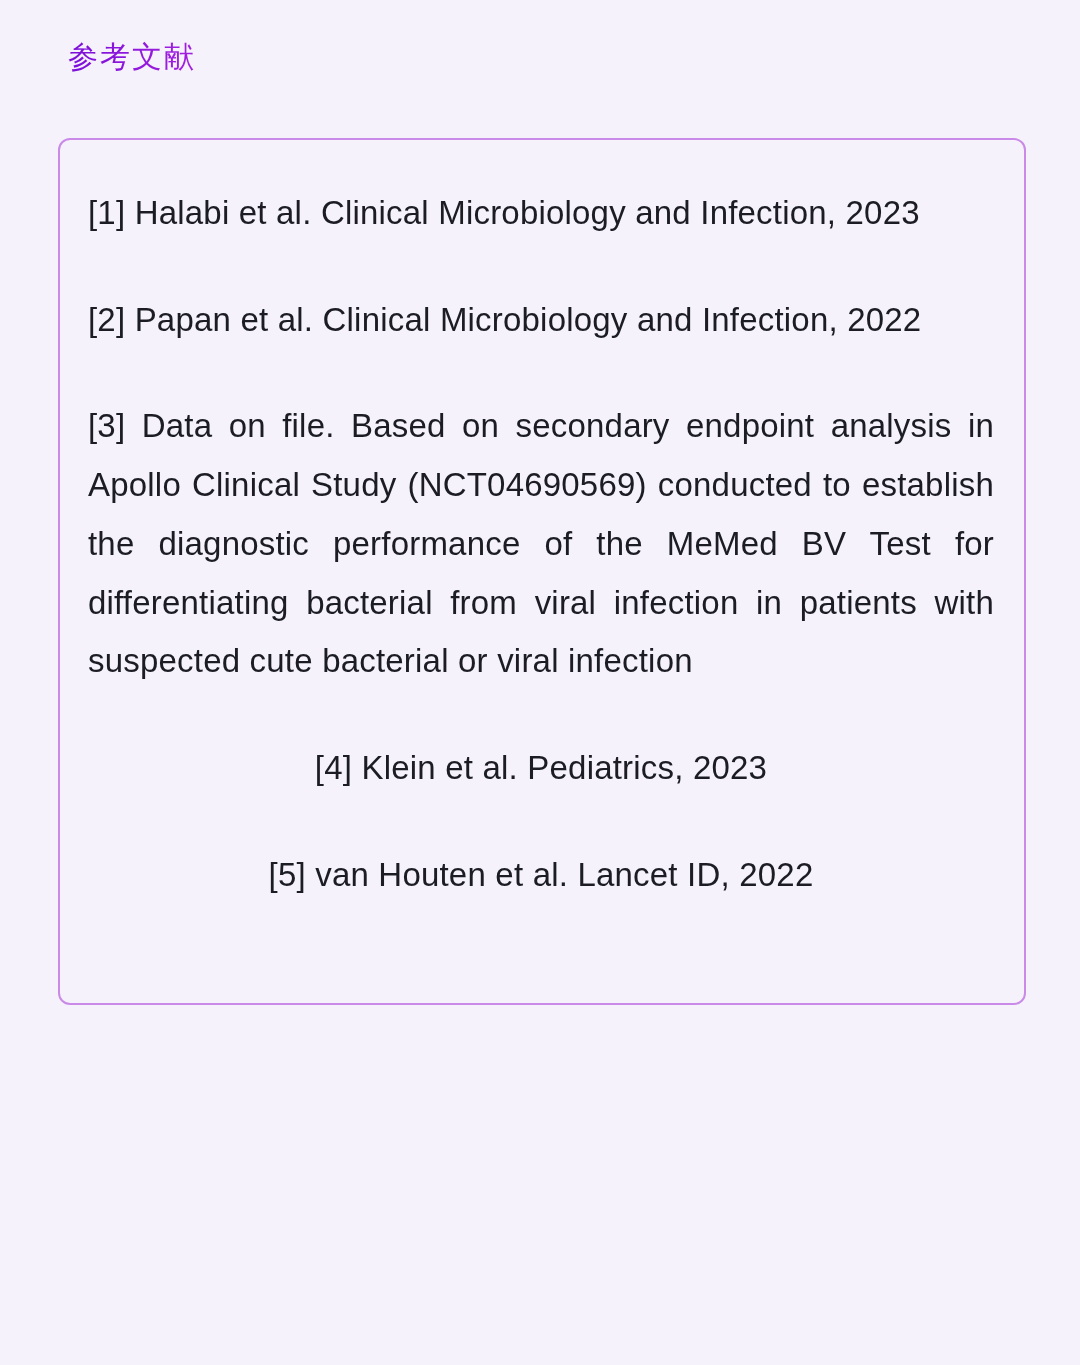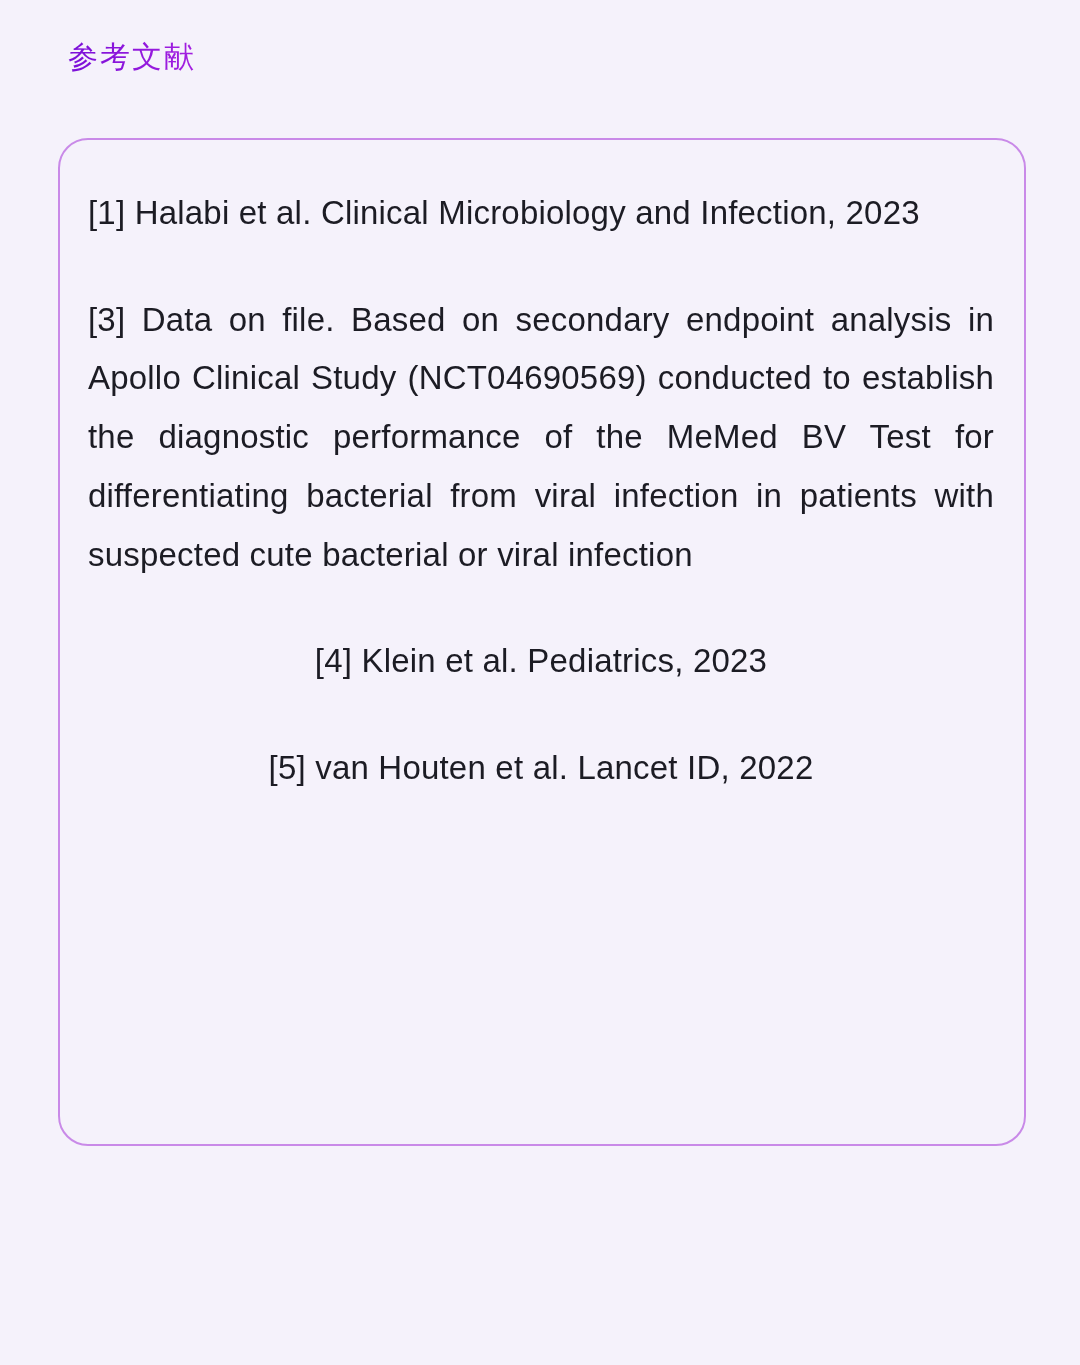--- a/index.html
+++ b/index.html
@@ -33,24 +33,24 @@
     background-clip: text;
     -webkit-text-fill-color: transparent;
     line-height: 1.1;
     margin-left: 10px;
   }
   .ref-card {
     position: absolute;
     left: 58px;
     top: 138px;
     width: 968px;
-    height: 1008px;
+    height: 867px;
     box-sizing: border-box;
     border: 2px solid #c98ae8;
-    border-radius: 30px;
+    border-radius: 12px;
     background: transparent;
     padding: 44px 30px 30px 28px;
   }
   .ref-list {
     margin: 0;
     padding: 0;
     list-style: none;
   }
   .ref-item {
     font-size: 33px;
@@ -75,19 +75,20 @@
 </head>
 <body>
 
 <div class="page">
 
   <div class="page-title">参考文献</div>
 
   <div class="ref-card">
     <ul class="ref-list">
       <li class="ref-item long">[1] Halabi et al. Clinical Microbiology and Infection, 2023</li>
+      <li class="ref-item long">[2] Papan et al. Clinical Microbiology and Infection, 2022</li>
       <li class="ref-item long">[3] Data on file. Based on secondary endpoint analysis in Apollo Clinical Study (NCT04690569) conducted to establish the diagnostic performance of the MeMed BV Test for differentiating bacterial from viral infection in patients with suspected cute bacterial or viral infection</li>
       <li class="ref-item short">[4] Klein et al. Pediatrics, 2023</li>
       <li class="ref-item short">[5] van Houten et al. Lancet ID, 2022</li>
     </ul>
   </div>
 
 </div>
 
 </body></html>

